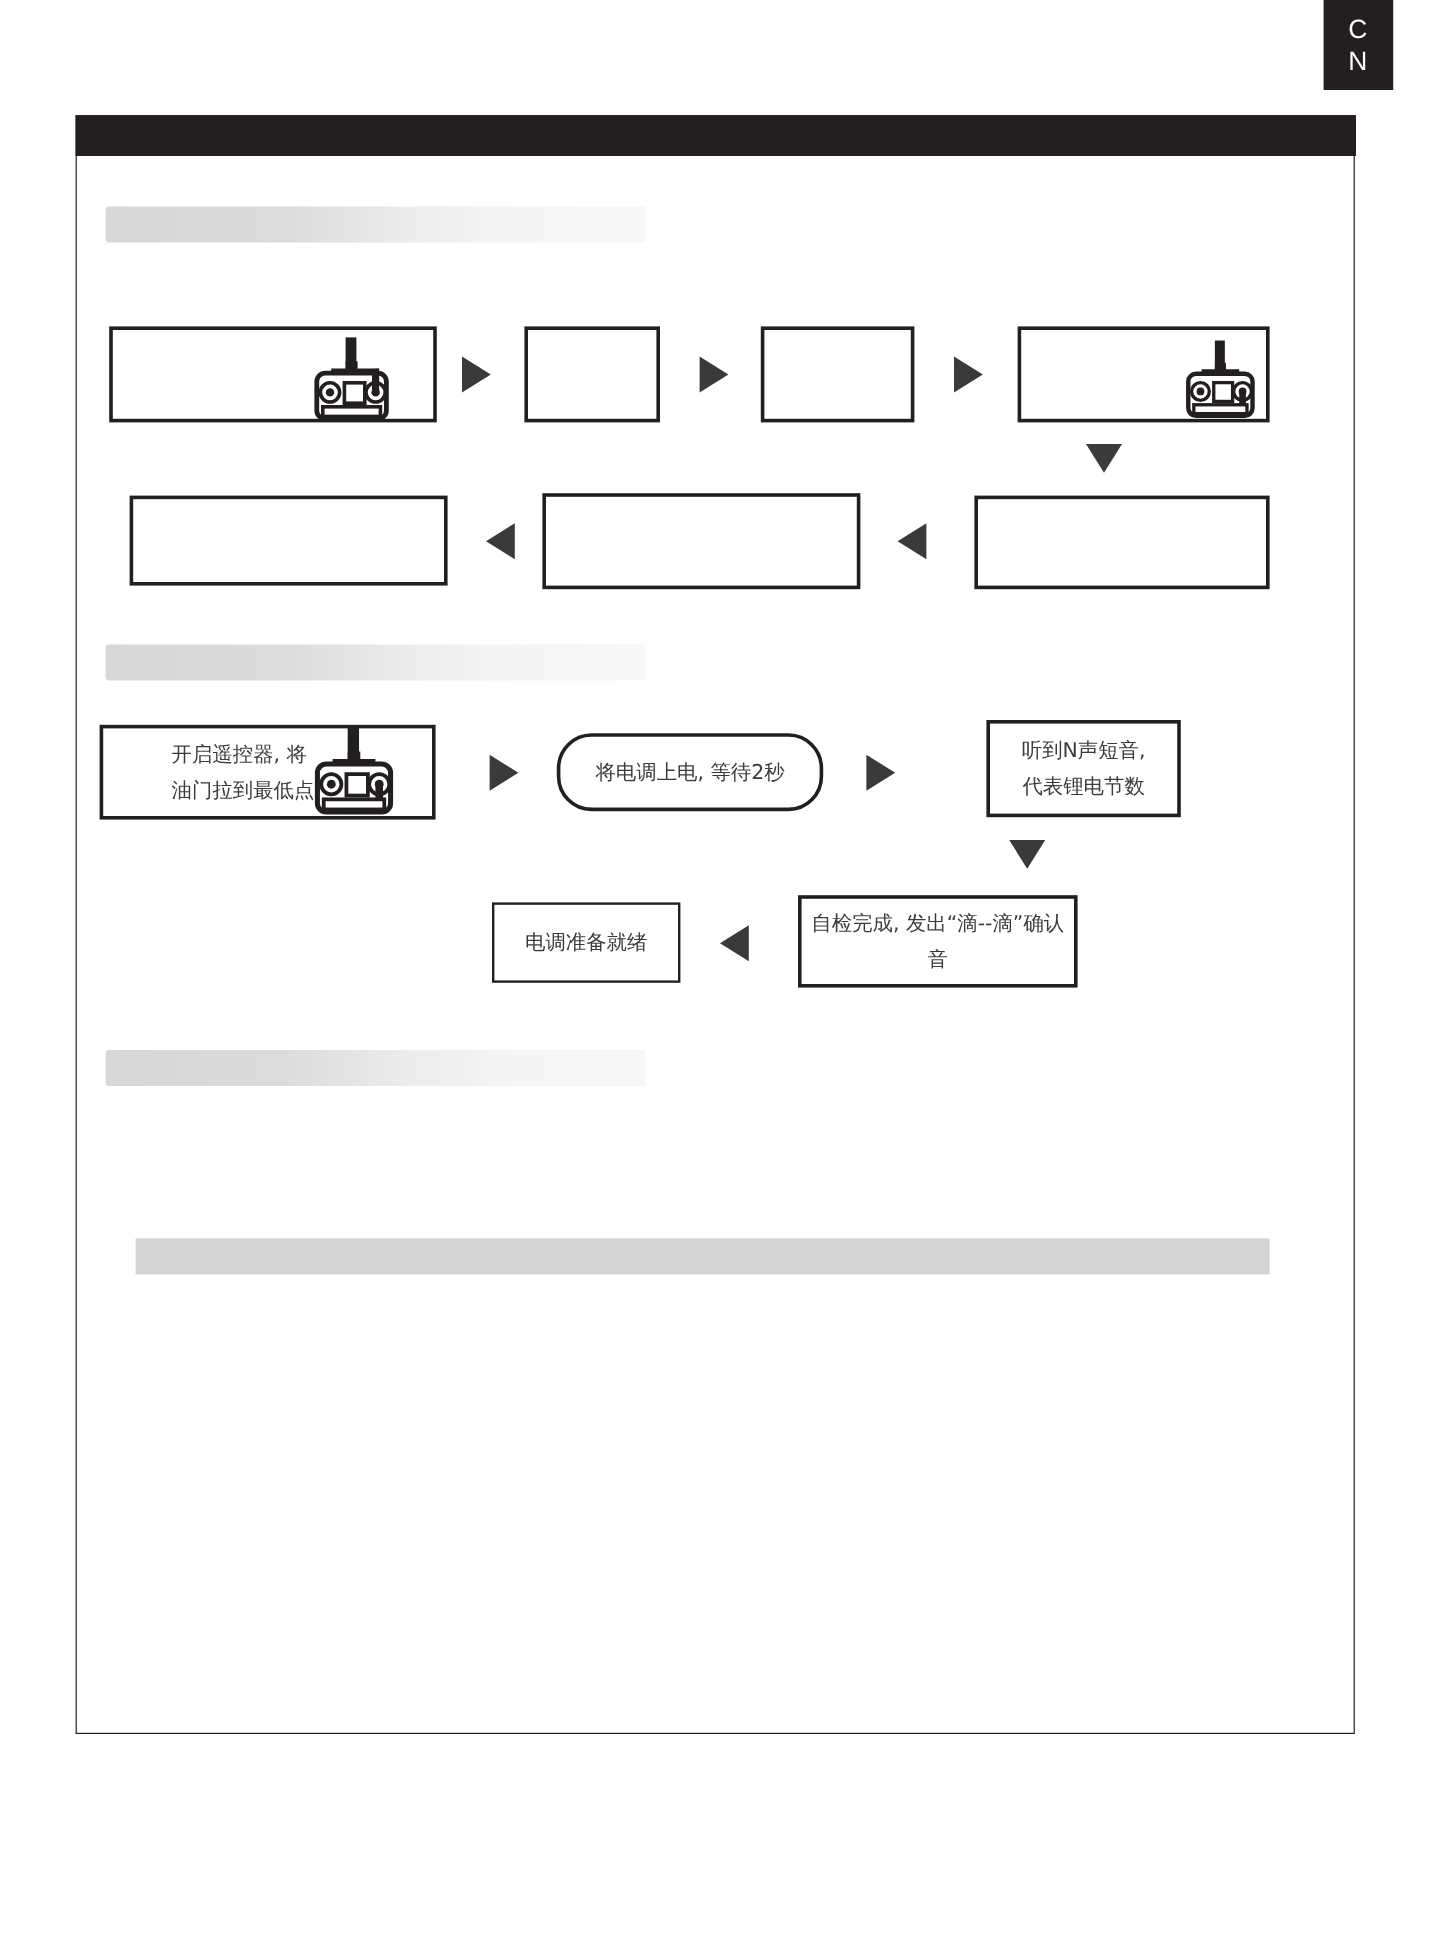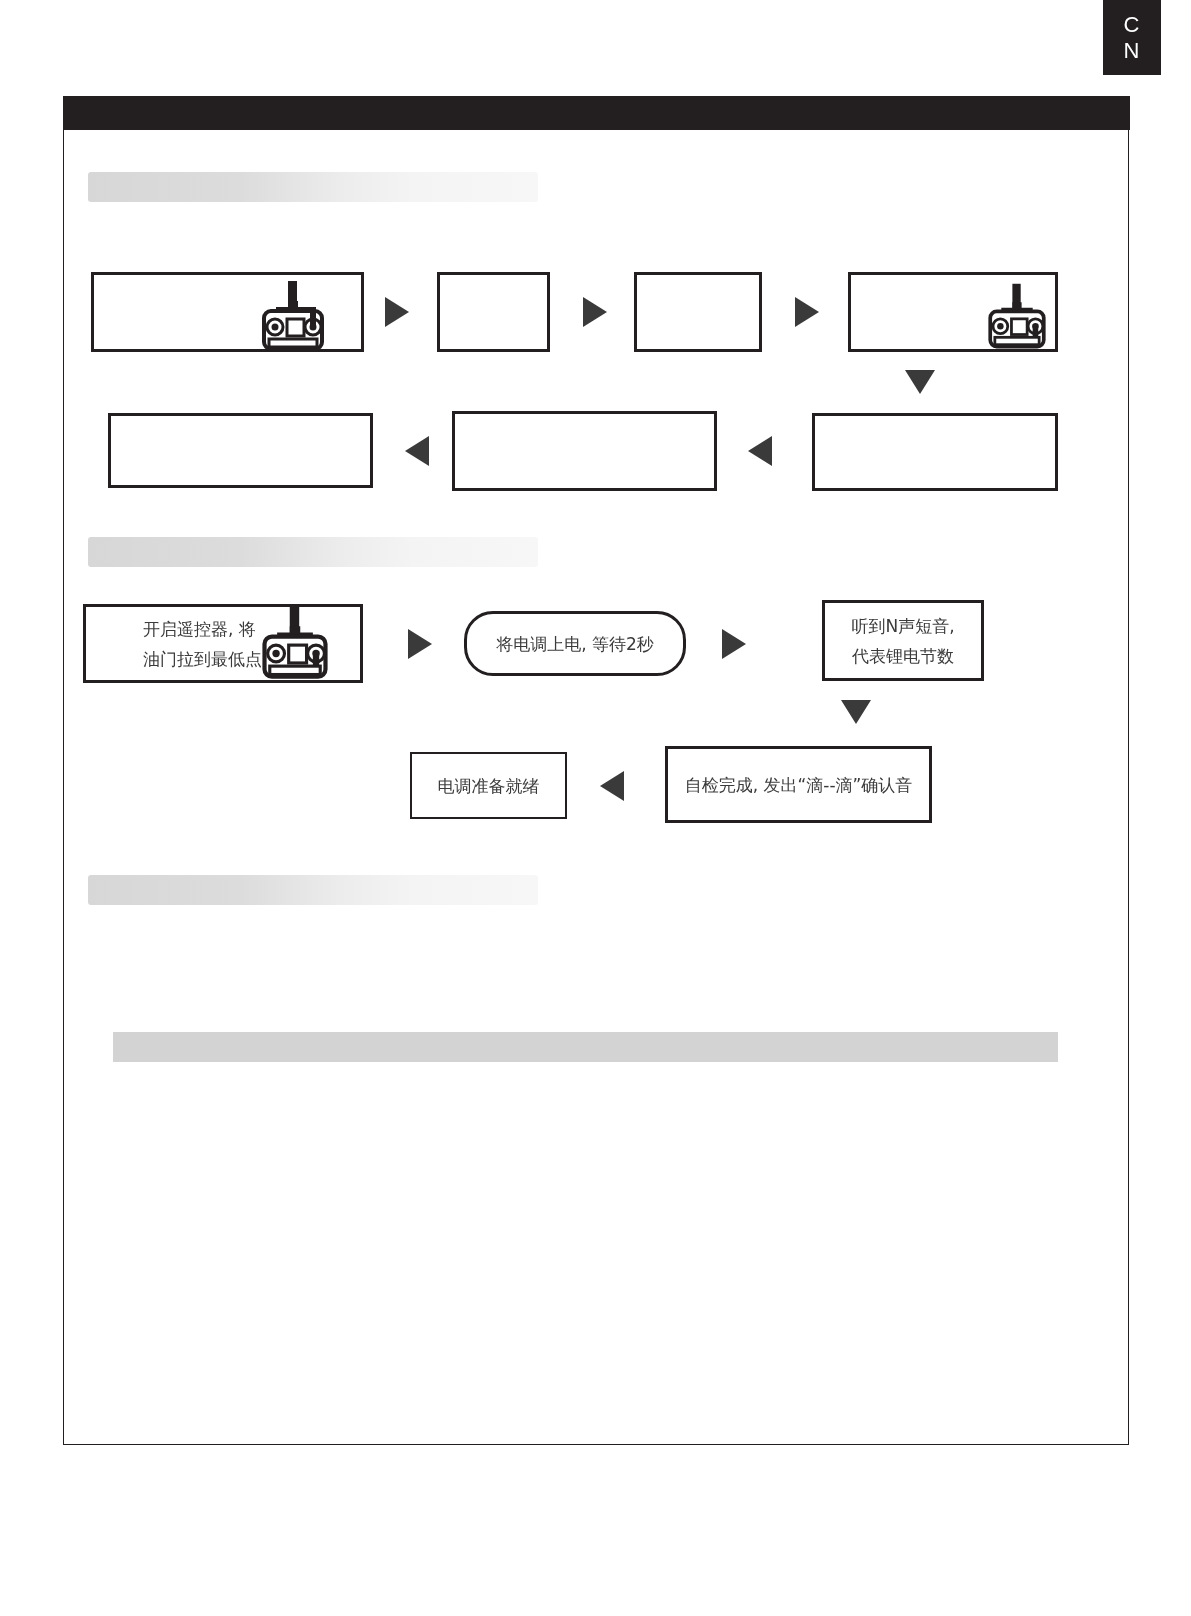--- a/index.html
+++ b/index.html
@@ -236,18 +236,18 @@
 </div>
 
 <div class="arrow down" style="left:841px; top:700px;"></div>
 
 <div class="flow-box thin" style="left:410px; top:752px; width:157px; height:67px;">
   <span class="flow-text centered">电调准备就绪</span>
 </div>
 
 <div class="arrow left" style="left:600px; top:771px;"></div>
 
-<div class="flow-box" style="left:665px; top:746px; width:267px; height:77px;">
+<div class="flow-box" style="left:665px; top:746px; width:233px; height:77px;">
   <span class="flow-text centered">自检完成, 发出“滴--滴”确认音</span>
 </div>
 
 <div class="section-bar b3"></div>
 <div class="wide-bar"></div>
 
 </body></html>

